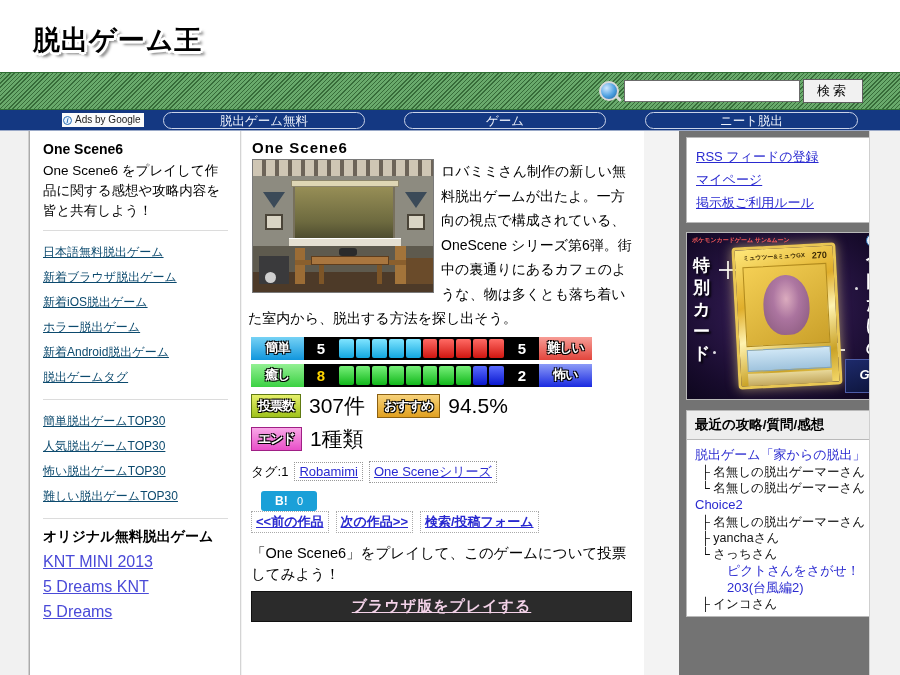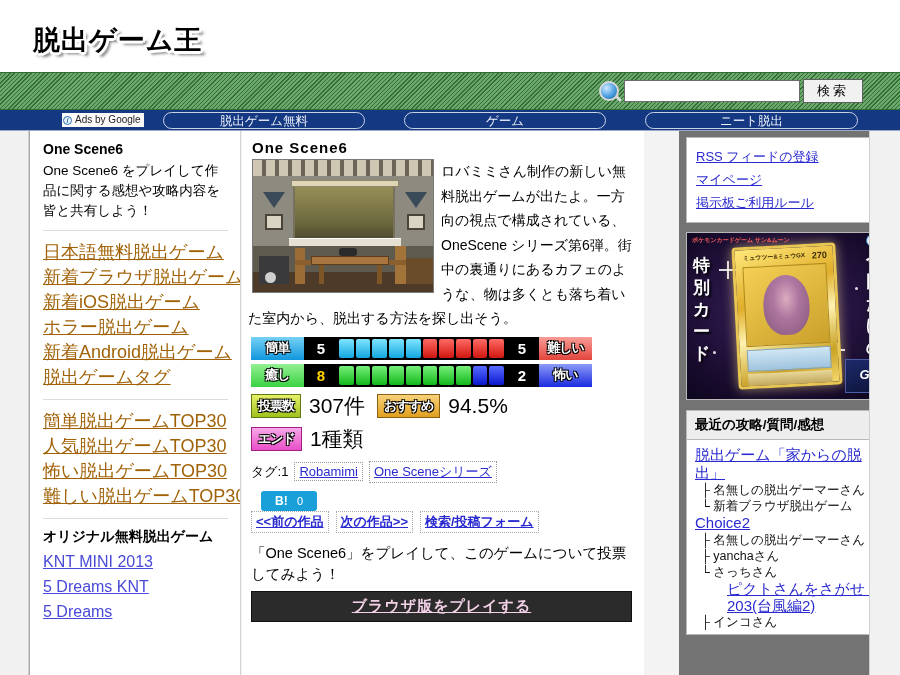--- a/index.html
+++ b/index.html
@@ -113,22 +113,22 @@
     position:absolute; left:679px; top:0; width:226px; height:664px;
     background:#737373; border-right:1px solid #ababab;
     padding:6px 7px 0 7px; overflow:hidden;
   }
 
   
   .lc-title { font-size:14px; font-weight:bold; margin:0 0 4px; }
   .lc-desc  { font-size:13.5px; line-height:20px; margin:0 0 6px; }
   .lc-hr { border:0; border-top:1px solid #dcdcdc; margin:9px 0 9px; }
   .lc-link {
-    display:block; color:#a16207; text-decoration:underline;
-    font-size:18px; line-height:25px; cursor:pointer; white-space:nowrap;
+    display:block; color:#0c4a6e; text-decoration:underline;
+    font-size:12px; line-height:25px; cursor:pointer; white-space:nowrap;
   }
   .lc-sub { font-size:14px; font-weight:bold; margin:2px 0 3px; }
   .lc-link-sm {
     display:block; color:#4a4ad8; text-decoration:underline;
     font-size:16px; line-height:25px; cursor:pointer; white-space:nowrap;
   }
 
   
   #main-title { font-size:15px; font-weight:bold; letter-spacing:1px; margin:2px 0 3px 4px; }
   #intro-block { margin:0 0 4px 0; }
@@ -310,22 +310,22 @@
     position:absolute; right:5px; top:16px; width:26px;
     color:#fff; font-size:17px; font-weight:bold; line-height:22px;
     text-shadow:2px 2px 2px rgba(0,0,0,.85);
   }
   .ad-spark { position:absolute; background:#fff; opacity:.85; }
   .rbox-head {
     background:#ededed; border-bottom:1px solid #b9b9b9;
     font-size:13.5px; font-weight:bold; padding:5px 8px;
   }
   .thread-link {
-    display:block; color:#2a2ad0; text-decoration:underline;
-    font-size:15px; line-height:18px; cursor:pointer;
+    display:block; color:#2a2ad0; 
+    font-size:13px; line-height:18px; cursor:pointer;
   }
   .thread-reply {
     font-size:12.5px; line-height:16px; color:#111; padding-left:6px; white-space:nowrap;
   }
 </style>
 </head>
 <body>
 
 <div id="site-header">
   <div id="logo">脱出ゲーム王</div>
@@ -518,21 +518,21 @@
         <div class="ad-i">i</div>
         <div class="ad-x">✕</div>
       </div>
     </div>
 
     <div class="rbox">
       <div class="rbox-head">最近の攻略/質問/感想</div>
       <div class="rbox-body" style="padding:6px 8px 4px;">
         <a class="thread-link">脱出ゲーム「家からの脱出」</a>
         <div class="thread-reply">├ 名無しの脱出ゲーマーさん</div>
-        <div class="thread-reply">└ 新着ブラウザ脱出ゲーム</div>
+        <div class="thread-reply">└ 名無しの脱出ゲーマーさん</div>
 
         <a class="thread-link">Choice2</a>
         <div class="thread-reply">├ 名無しの脱出ゲーマーさん</div>
         <div class="thread-reply">├ yanchaさん</div>
         <div class="thread-reply">└ さっちさん</div>
 
         <a class="thread-link" style="line-height:17px;margin-left:32px;">ピクトさんをさがせ！203(台風編2)</a>
         <div class="thread-reply">├ インコさん</div>
       </div>
     </div>

